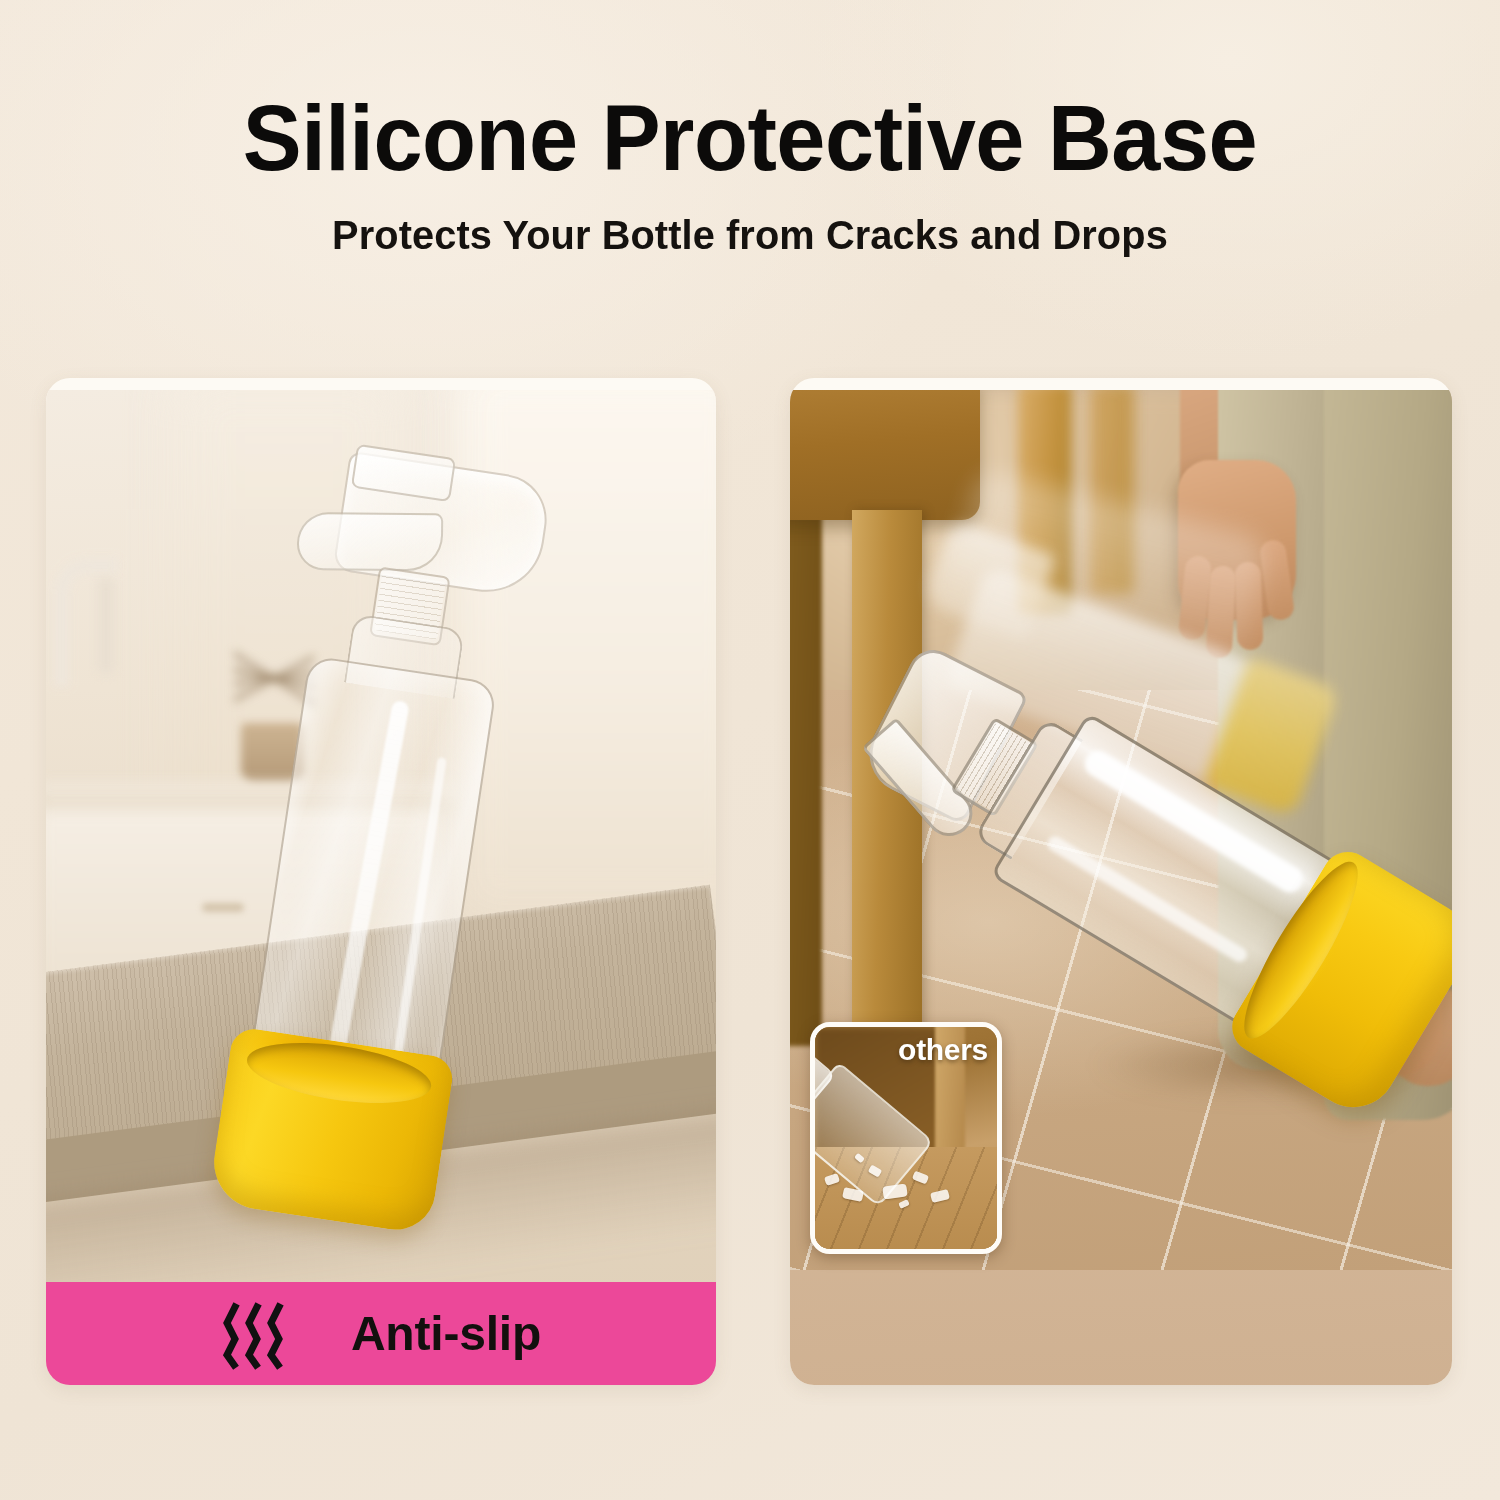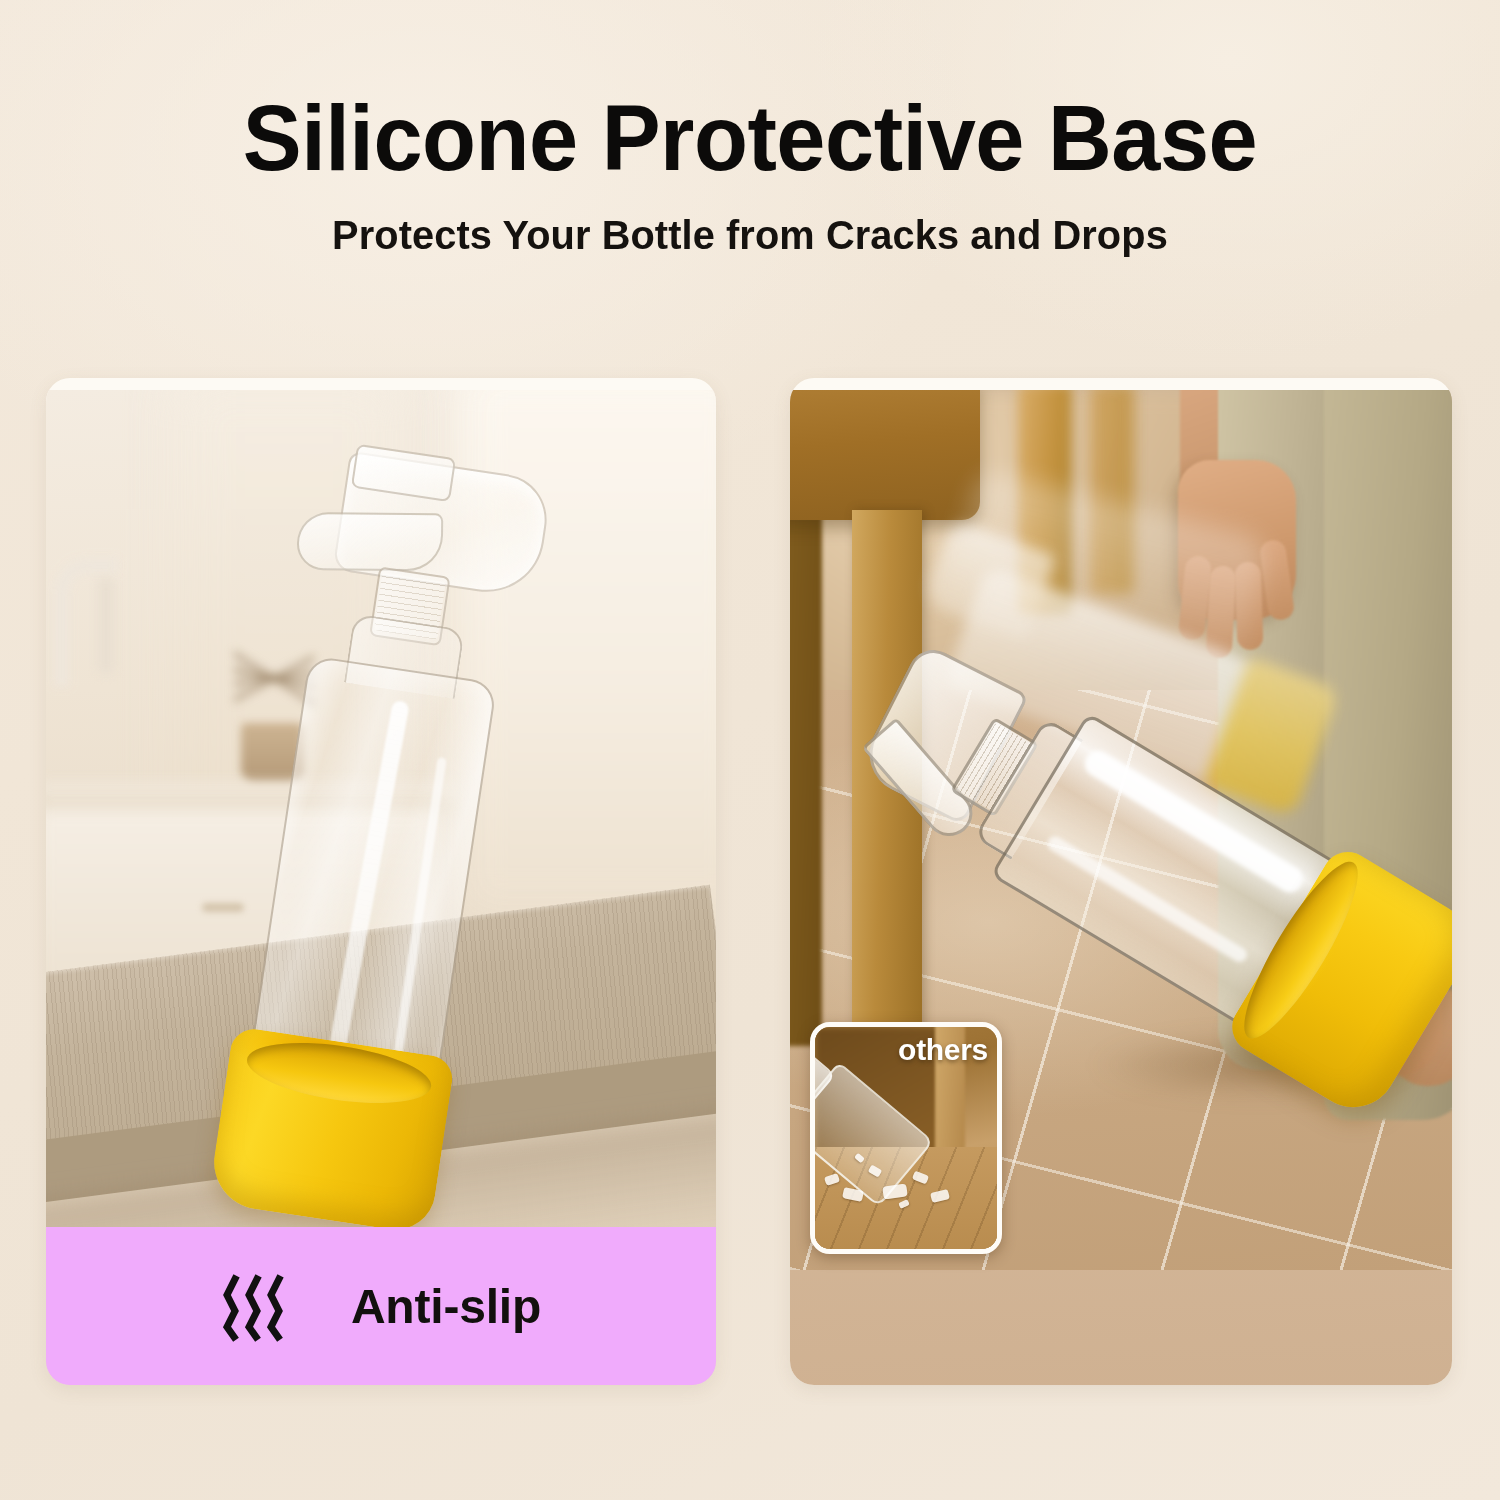--- a/index.html
+++ b/index.html
@@ -470,22 +470,22 @@
   }
   .ob-label {
     position:absolute; right:9px; top:6px;
     font-size:30px; font-weight:700; color:#ffffff;
     text-shadow:0 2px 4px rgba(60,40,14,.55);
     letter-spacing:-0.3px;
   }
 
   
   .caption {
-    position:absolute; left:0; bottom:0; width:100%; height:158px;
-    background:#f0abfc;
+    position:absolute; left:0; bottom:0; width:100%; height:103px;
+    background:#ec4899;
     display:flex; align-items:center; justify-content:center; gap:56px;
   }
   .cap-text { font-size:48px; font-weight:700; color:#12100e; letter-spacing:-0.2px; }
   .cap-icon { width:74px; height:74px; display:block; flex:none; }
 </style>
 </head>
 <body>
 
 <div class="header">
   <div class="title">Silicone Protective Base</div>

